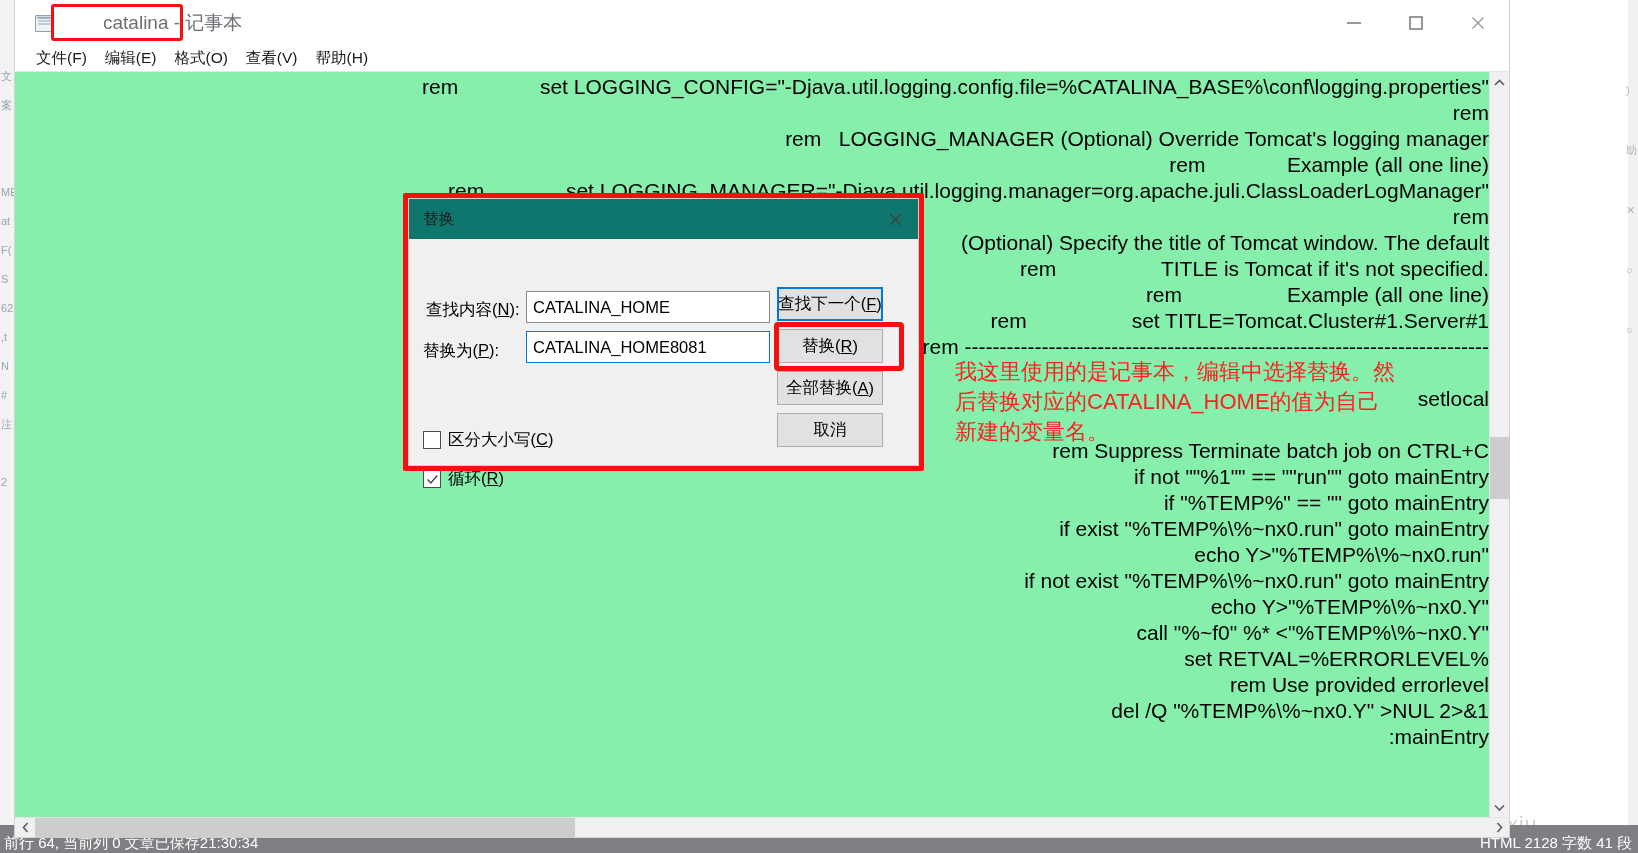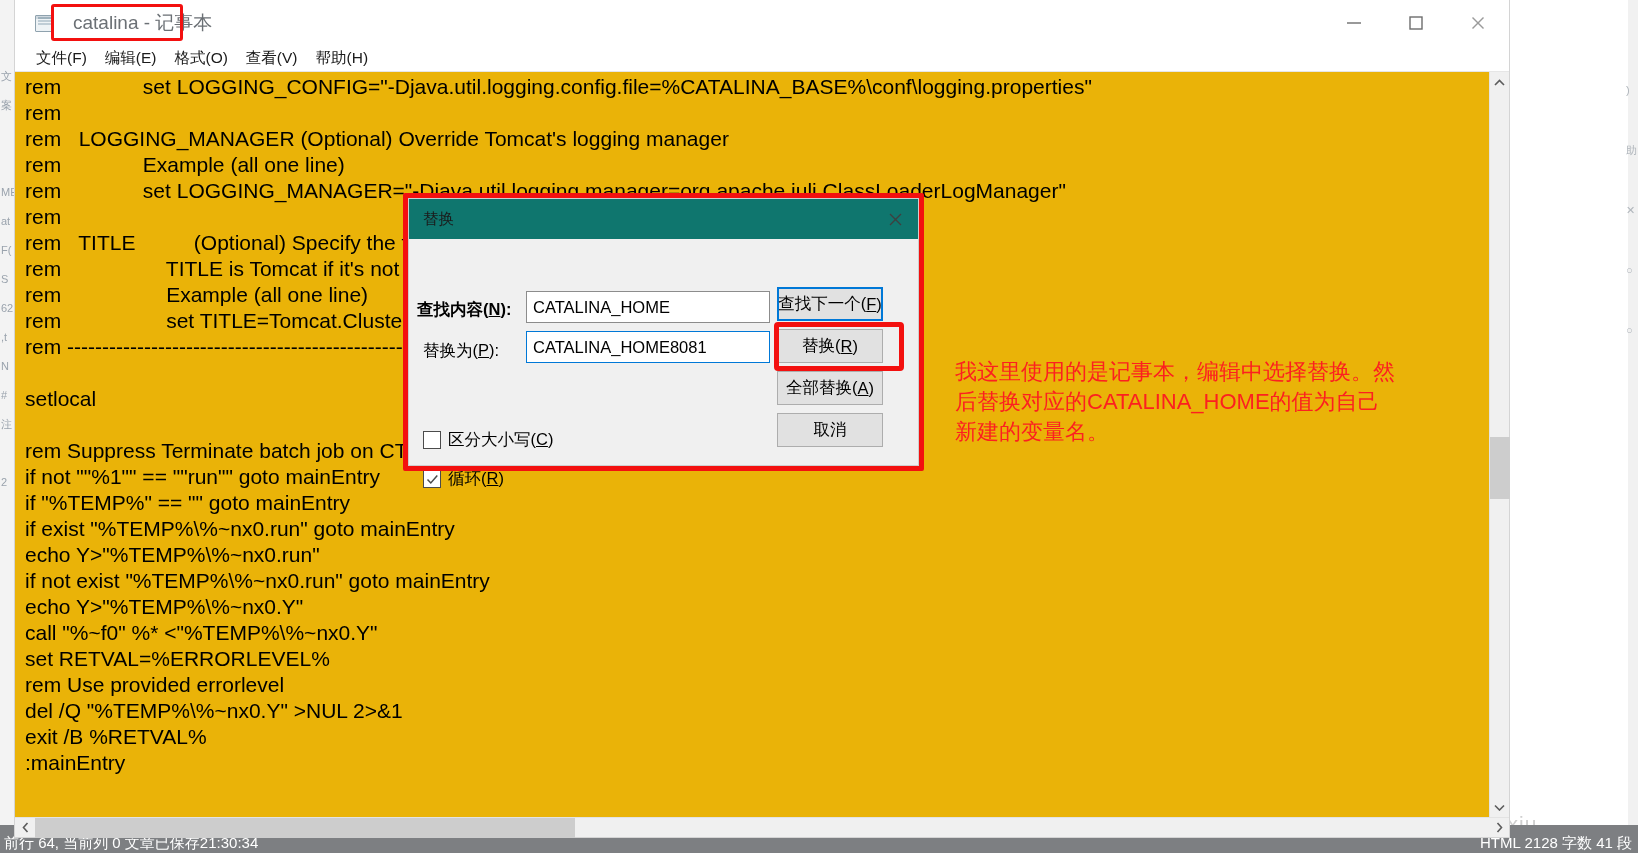--- a/index.html
+++ b/index.html
@@ -57,21 +57,21 @@
     background: #ffffff;
     border: 1px solid #d4d4d4;
     border-top: none;
     display: flex; flex-direction: column;
   }
 
   .titlebar {
     position: relative;
     height: 46px; flex: 0 0 46px;
     background: #ffffff;
-    display: flex; align-items: center;
+    display: flex; align-items: center; gap: 30px;
   }
   .np-icon {
     width: 22px; height: 22px; margin-left: 18px; margin-right: 6px;
     position: relative; flex: 0 0 22px;
   }
   .np-icon .sheet {
     position: absolute; left: 2px; top: 3px; width: 17px; height: 17px;
     background: linear-gradient(#cfd8df 0 22%, #eef3f6 22% 100%);
     border: 1px solid #8fa2ae;
     border-radius: 1px;
@@ -108,23 +108,24 @@
     font-size: 15.5px; color: #1b1b1b; white-space: nowrap;
     padding: 1px 9px;
   }
 
   .editor-wrap {
     position: relative; flex: 1 1 auto;
     display: flex; min-height: 0;
   }
   .editor {
     position: relative; flex: 1 1 auto;
-    background: #eab308;
+    background: #86efac;
     overflow: hidden;
     padding: 2px 0 0 10px;
+    text-align: right;
   }
   .code-line {
     font-family: "Liberation Sans", "DejaVu Sans", sans-serif;
     font-size: 21px;
     line-height: 26px;
     color: #000000;
     white-space: pre;
     height: 26px;
   }
 
@@ -351,21 +352,20 @@
           <div class="code-line">if not ""%1"" == ""run"" goto mainEntry</div>
           <div class="code-line">if "%TEMP%" == "" goto mainEntry</div>
           <div class="code-line">if exist "%TEMP%\%~nx0.run" goto mainEntry</div>
           <div class="code-line">echo Y&gt;"%TEMP%\%~nx0.run"</div>
           <div class="code-line">if not exist "%TEMP%\%~nx0.run" goto mainEntry</div>
           <div class="code-line">echo Y&gt;"%TEMP%\%~nx0.Y"</div>
           <div class="code-line">call "%~f0" %* &lt;"%TEMP%\%~nx0.Y"</div>
           <div class="code-line">set RETVAL=%ERRORLEVEL%</div>
           <div class="code-line">rem Use provided errorlevel</div>
           <div class="code-line">del /Q "%TEMP%\%~nx0.Y" &gt;NUL 2&gt;&amp;1</div>
-          <div class="code-line">exit /B %RETVAL%</div>
           <div class="code-line">:mainEntry</div>
         </div>
       <div class="vscroll">
         <div class="vs-arrow">
           <svg width="11" height="7" viewBox="0 0 11 7">
               <polyline points="1,6 5.5,1.5 10,6" fill="none" stroke="#5c5c5c" stroke-width="1.6"></polyline>
             </svg>
         </div>
         <div class="vs-track">
           <div class="vs-thumb" style="top: 345px;"></div>
@@ -401,21 +401,21 @@
       <span class="dlg-title-text">替换</span>
       <div class="dlg-close">
         <svg width="17" height="17" viewBox="0 0 17 17">
             <line x1="3" y1="3" x2="14" y2="14" stroke="#3f3f3f" stroke-width="1.3"></line>
             <line x1="14" y1="3" x2="3" y2="14" stroke="#3f3f3f" stroke-width="1.3"></line>
           </svg>
       </div>
     </div>
 
     <div class="dlg-body">
-      <div class="dlg-label" style="left:8px; top:60px;font-weight:bold;">查找内容(<span class="u">N</span>):</div>
+      <div class="dlg-label" style="left:17px; top:60px;">查找内容(<span class="u">N</span>):</div>
       <input class="dlg-input" style="left: 117px; top: 52px;" value="CATALINA_HOME">
 
       <div class="dlg-label" style="left:14px; top:101px;">替换为(<span class="u">P</span>):</div>
       <input class="dlg-input focused" style="left: 117px; top: 92px;" value="CATALINA_HOME8081">
 
       <div class="dlg-btn default" style="left:368px; top:48px;">查找下一个(<span class="u">F</span>)</div>
       <div class="dlg-btn" style="left:368px; top:90px;">替换(<span class="u">R</span>)</div>
       <div class="dlg-btn" style="left:368px; top:132px;">全部替换(<span class="u">A</span>)</div>
       <div class="dlg-btn" style="left:368px; top:174px;">取消</div>
 

